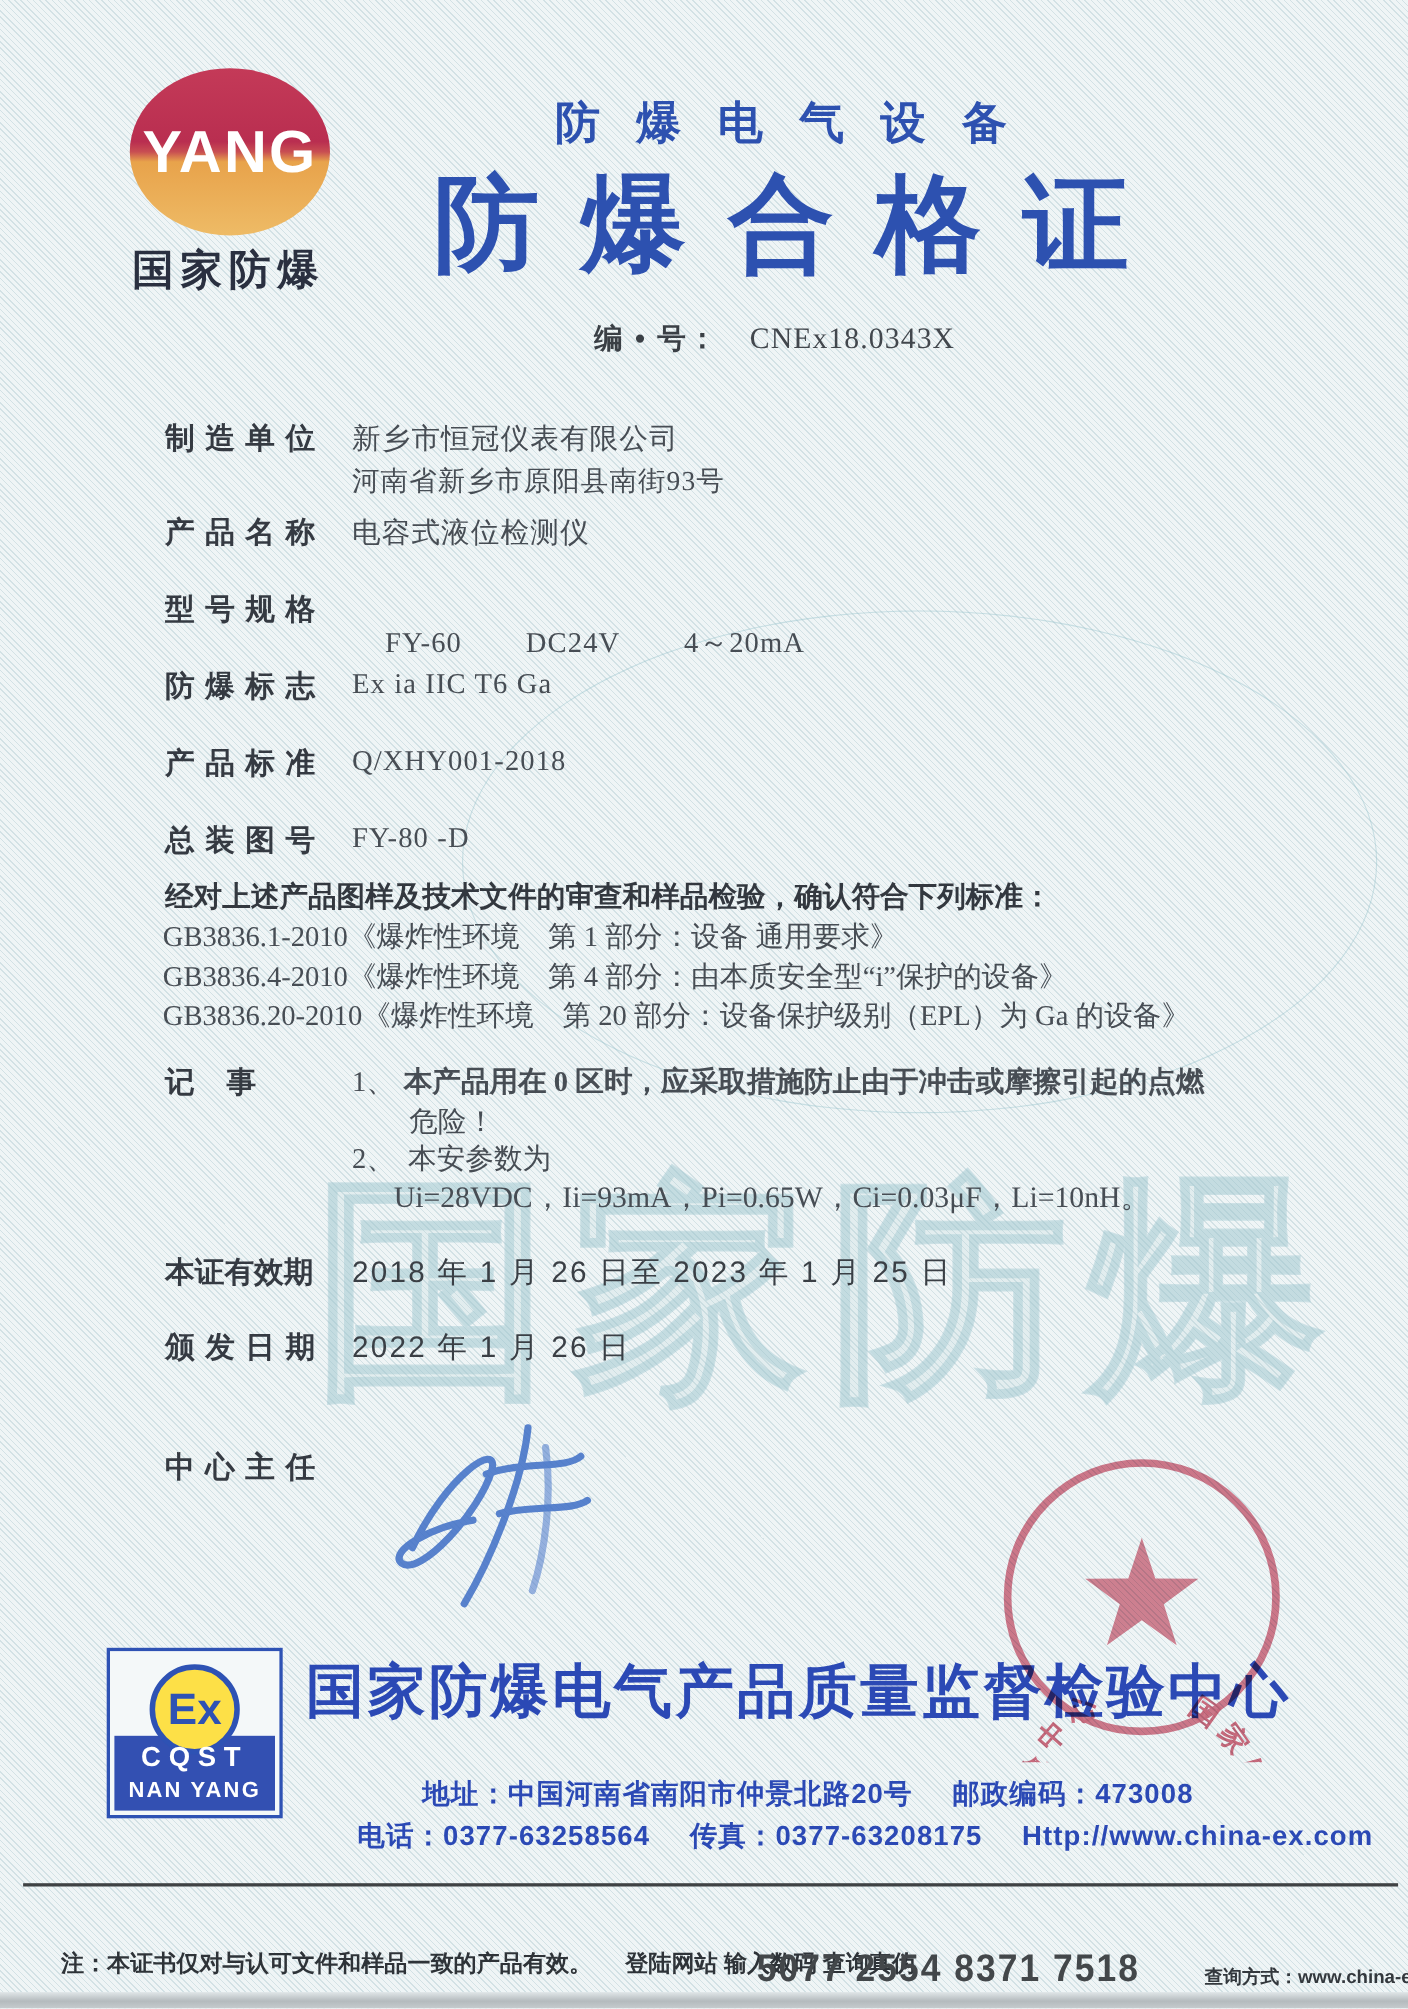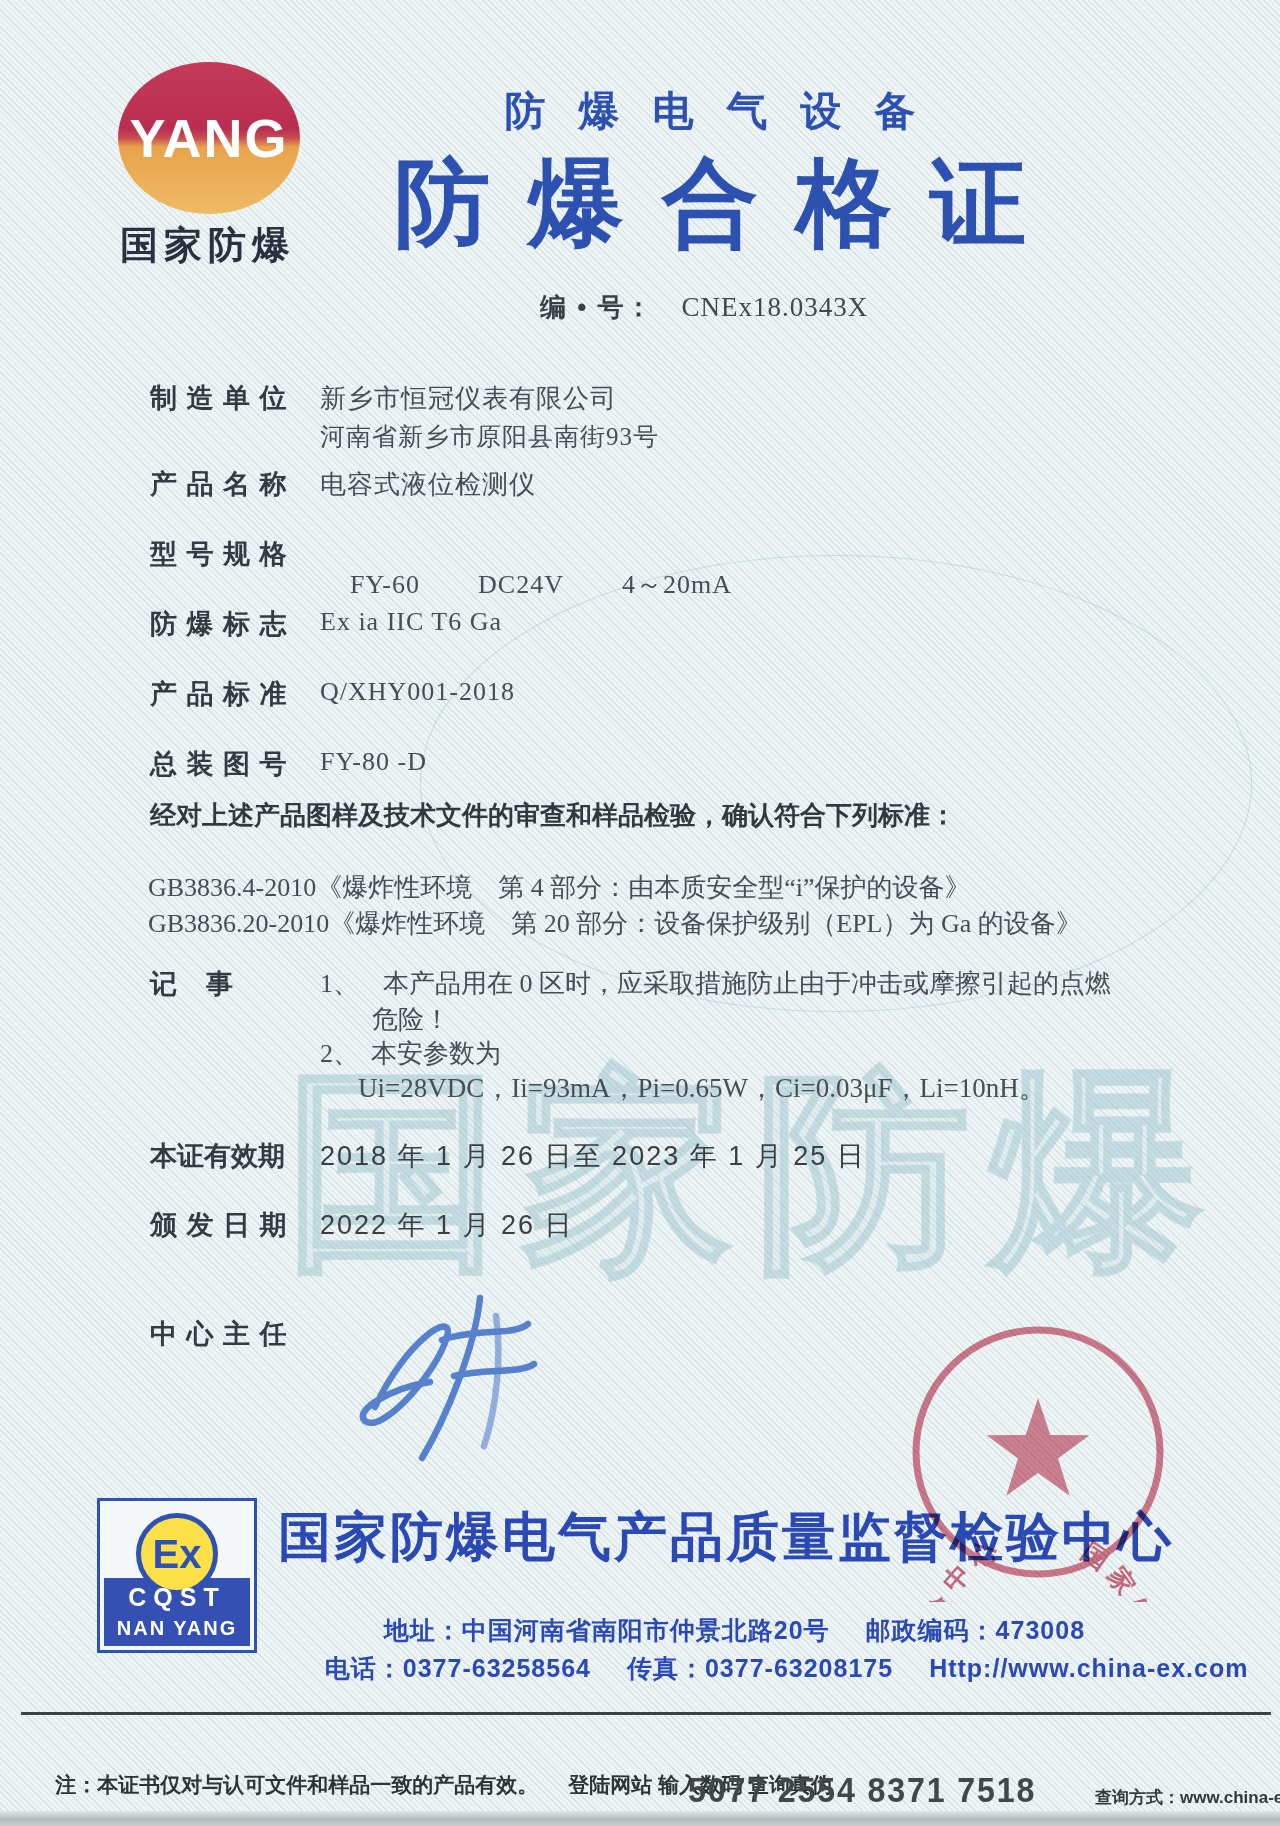--- a/index.html
+++ b/index.html
@@ -161,25 +161,26 @@
   <div class="abs flabel pre" style="top:606px;">防 爆 标 志</div>
   <div class="abs fvalue pre" style="top:607px;">Ex ia IIC T6 Ga</div>
 
   <div class="abs flabel pre" style="top:676px;">产 品 标 准</div>
   <div class="abs fvalue pre" style="top:677px;">Q/XHY001-2018</div>
 
   <div class="abs flabel pre" style="top:746px;">总 装 图 号</div>
   <div class="abs fvalue pre" style="top:747px;">FY-80 -D</div>
 
   <div class="abs para intro" style="left:150px;top:798px;">经对上述产品图样及技术文件的审查和样品检验，确认符合下列标准：</div>
+  <div class="abs para serifline" style="left:148px;top:834px;">GB3836.1-2010《爆炸性环境　第 1 部分：设备 通用要求》</div>
   <div class="abs para serifline" style="left:148px;top:870px;">GB3836.4-2010《爆炸性环境　第 4 部分：由本质安全型“i”保护的设备》</div>
   <div class="abs para serifline" style="left:148px;top:906px;">GB3836.20-2010《爆炸性环境　第 20 部分：设备保护级别（EPL）为 Ga 的设备》</div>
 
   <div class="abs flabel pre" style="top:966px;">记　事</div>
-  <div class="abs para serifline" style="left:320px;top:966px;"><span>1、</span><span style="margin-left:24px;">本产品用在 0 区时，应采取措施防止由于冲击或摩擦引起的点燃</span></div>
+  <div class="abs para serifline" style="left:320px;top:966px;"><span>1、</span><span style="margin-left:8px;font-weight:bold;">本产品用在 0 区时，应采取措施防止由于冲击或摩擦引起的点燃</span></div>
   <div class="abs para serifline" style="left:372px;top:1002px;">危险！</div>
   <div class="abs para serifline" style="left:320px;top:1036px;"><span>2、</span><span style="margin-left:12px;">本安参数为</span></div>
   <div class="abs para serifline" style="left:358px;top:1070px;font-size:27px;">Ui=28VDC，Ii=93mA，Pi=0.65W，Ci=0.03μF，Li=10nH。</div>
 
   <div class="abs flabel pre" style="top:1138px;letter-spacing:0;">本证有效期</div>
   <div class="abs datevalue pre" style="top:1138px;">2018 年 1 月 26 日至 2023 年 1 月 25 日</div>
 
   <div class="abs flabel pre" style="top:1207px;">颁 发 日 期</div>
   <div class="abs datevalue pre" style="top:1207px;">2022 年 1 月 26 日</div>
 

